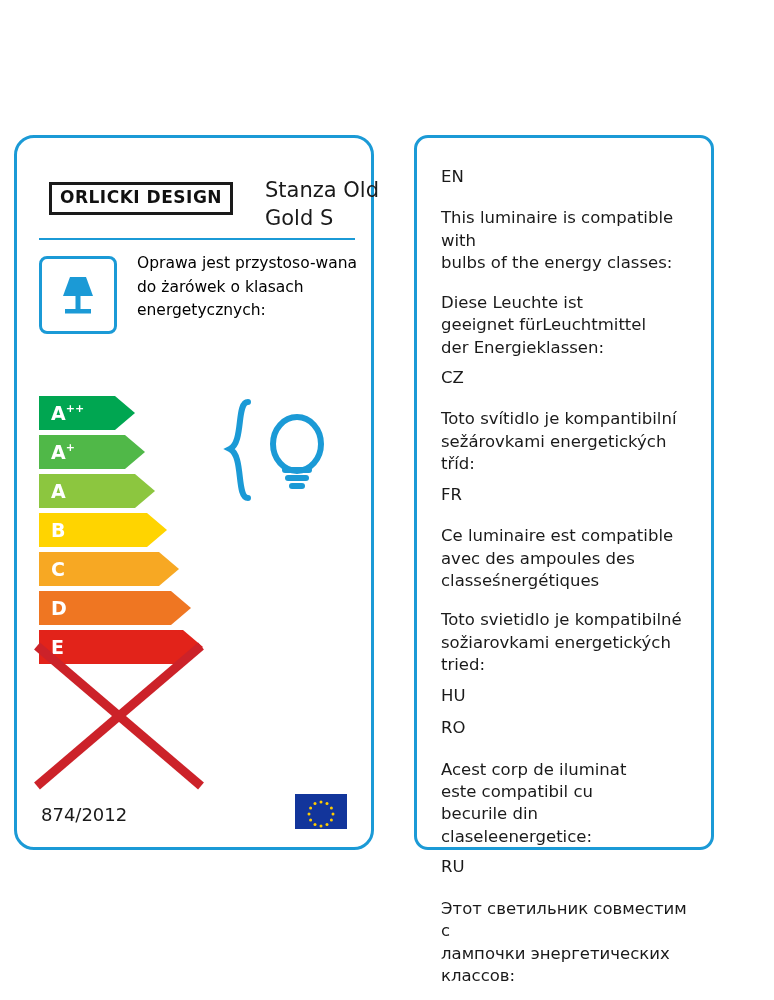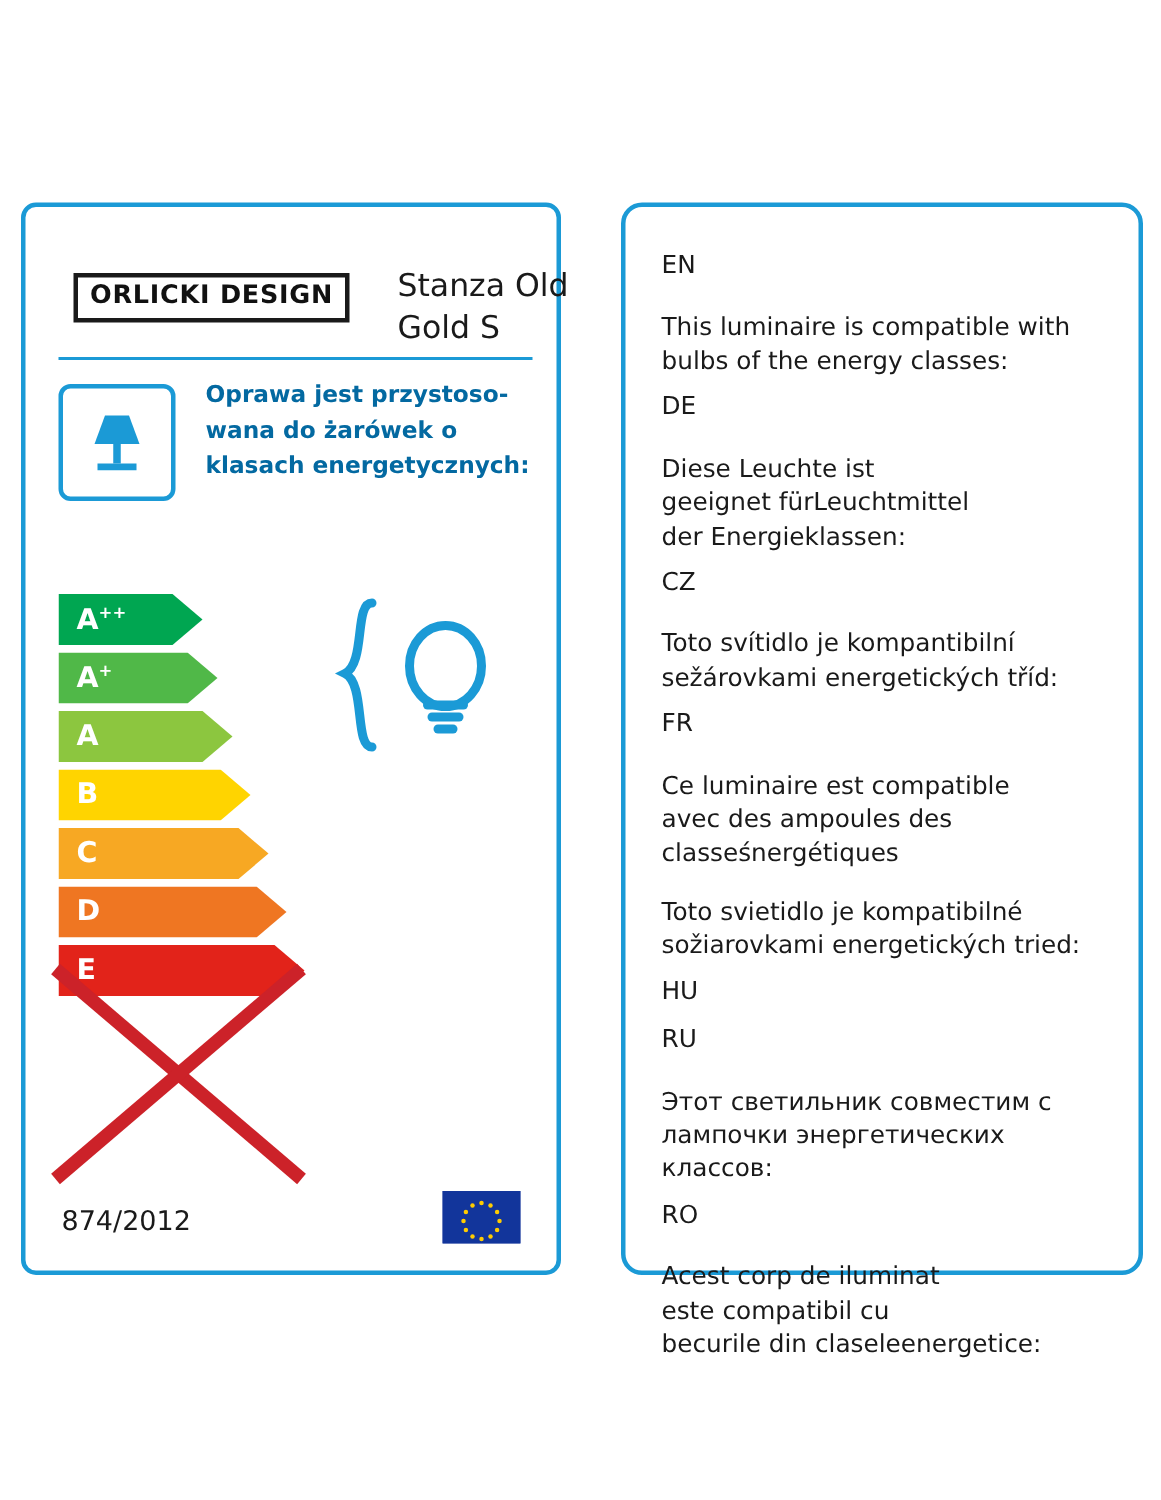--- a/index.html
+++ b/index.html
@@ -22,21 +22,21 @@
   }
 
   
   .left-panel {
     position: absolute;
     left: 14px;
     top: 135px;
     width: 360px;
     height: 715px;
     border: 3px solid #1b9ad6;
-    border-radius: 10px;
+    border-radius: 20px;
     box-sizing: border-box;
     background: #ffffff;
   }
 
   .brand-row {
     position: absolute;
     left: 20px;
     top: 38px;
     width: 320px;
     height: 58px;
@@ -101,23 +101,22 @@
     left: 50%;
     top: 50%;
     transform: translate(-50%, -50%);
   }
   .pl-text {
     position: absolute;
     left: 98px;
     top: -4px;
     width: 230px;
     font-size: 15.5px;
-    color: #0369a1;
+    color: #000000;
     line-height: 1.52;
-    font-weight: bold;
   }
 
   
   .bars {
     position: absolute;
     left: 22px;
     top: 258px;
     width: 170px;
     height: 285px;
   }
@@ -182,21 +181,21 @@
     width: 52px;
     height: 35px;
     background: #12359b;
   }
 
   
   .right-panel {
     position: absolute;
     left: 414px;
     top: 135px;
-    width: 348px;
+    width: 300px;
     height: 715px;
     border: 3px solid #1b9ad6;
     border-radius: 14px;
     box-sizing: border-box;
     background: #ffffff;
     padding: 26px 18px 10px 24px;
   }
   .lang-block {
     margin-bottom: 6px;
   }
@@ -332,21 +331,20 @@
 
   <div class="right-panel">
 
     <div class="lang-block">
       <div class="lang-code">EN</div>
       <div class="lang-text">This luminaire is compatible with
 bulbs of the energy classes:</div>
     </div>
 
     <div class="lang-block">
-      <div class="lang-code">DE</div>
       <div class="lang-text">Diese Leuchte ist
 geeignet fürLeuchtmittel
 der Energieklassen:</div>
     </div>
 
     <div class="lang-block">
       <div class="lang-code">CZ</div>
       <div class="lang-text">Toto svítidlo je kompantibilní
 sežárovkami energetických tříd:</div>
     </div>
@@ -361,28 +359,28 @@
     <div class="lang-block">
       <div class="lang-text">Toto svietidlo je kompatibilné
 sožiarovkami energetických tried:</div>
     </div>
 
     <div class="lang-block">
       <div class="lang-code">HU</div>
     </div>
 
     <div class="lang-block">
+      <div class="lang-code">RO</div>
+      <div class="lang-text">Acest corp de iluminat
+este compatibil cu
+becurile din claseleenergetice:</div>
+    </div>
+
+    <div class="lang-block">
       <div class="lang-code">RU</div>
       <div class="lang-text">Этот светильник совместим с
 лампочки энергетических
 классов:</div>
     </div>
 
-    <div class="lang-block">
-      <div class="lang-code">RO</div>
-      <div class="lang-text">Acest corp de iluminat
-este compatibil cu
-becurile din claseleenergetice:</div>
-    </div>
-
   </div>
 
 </div>
 
 </body></html>

